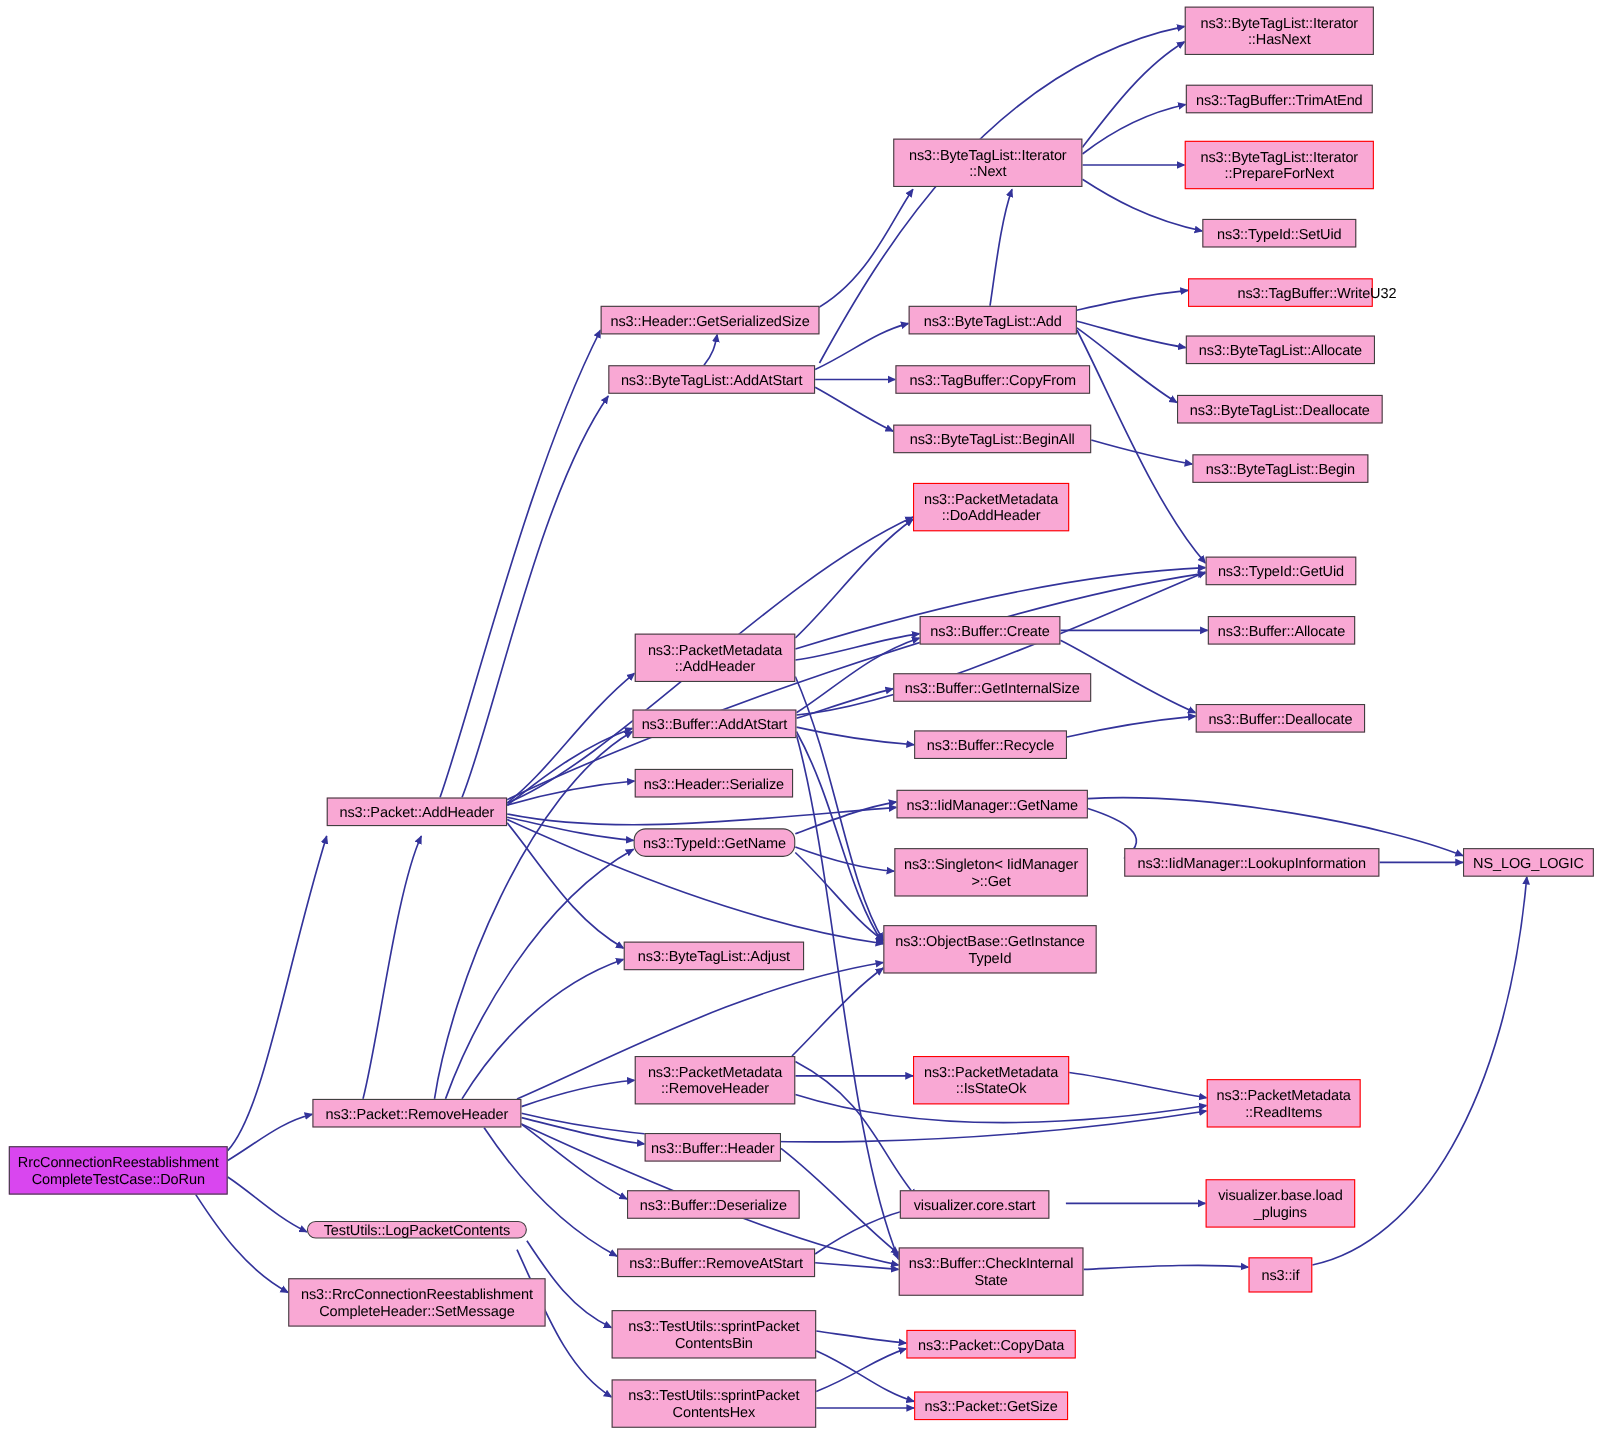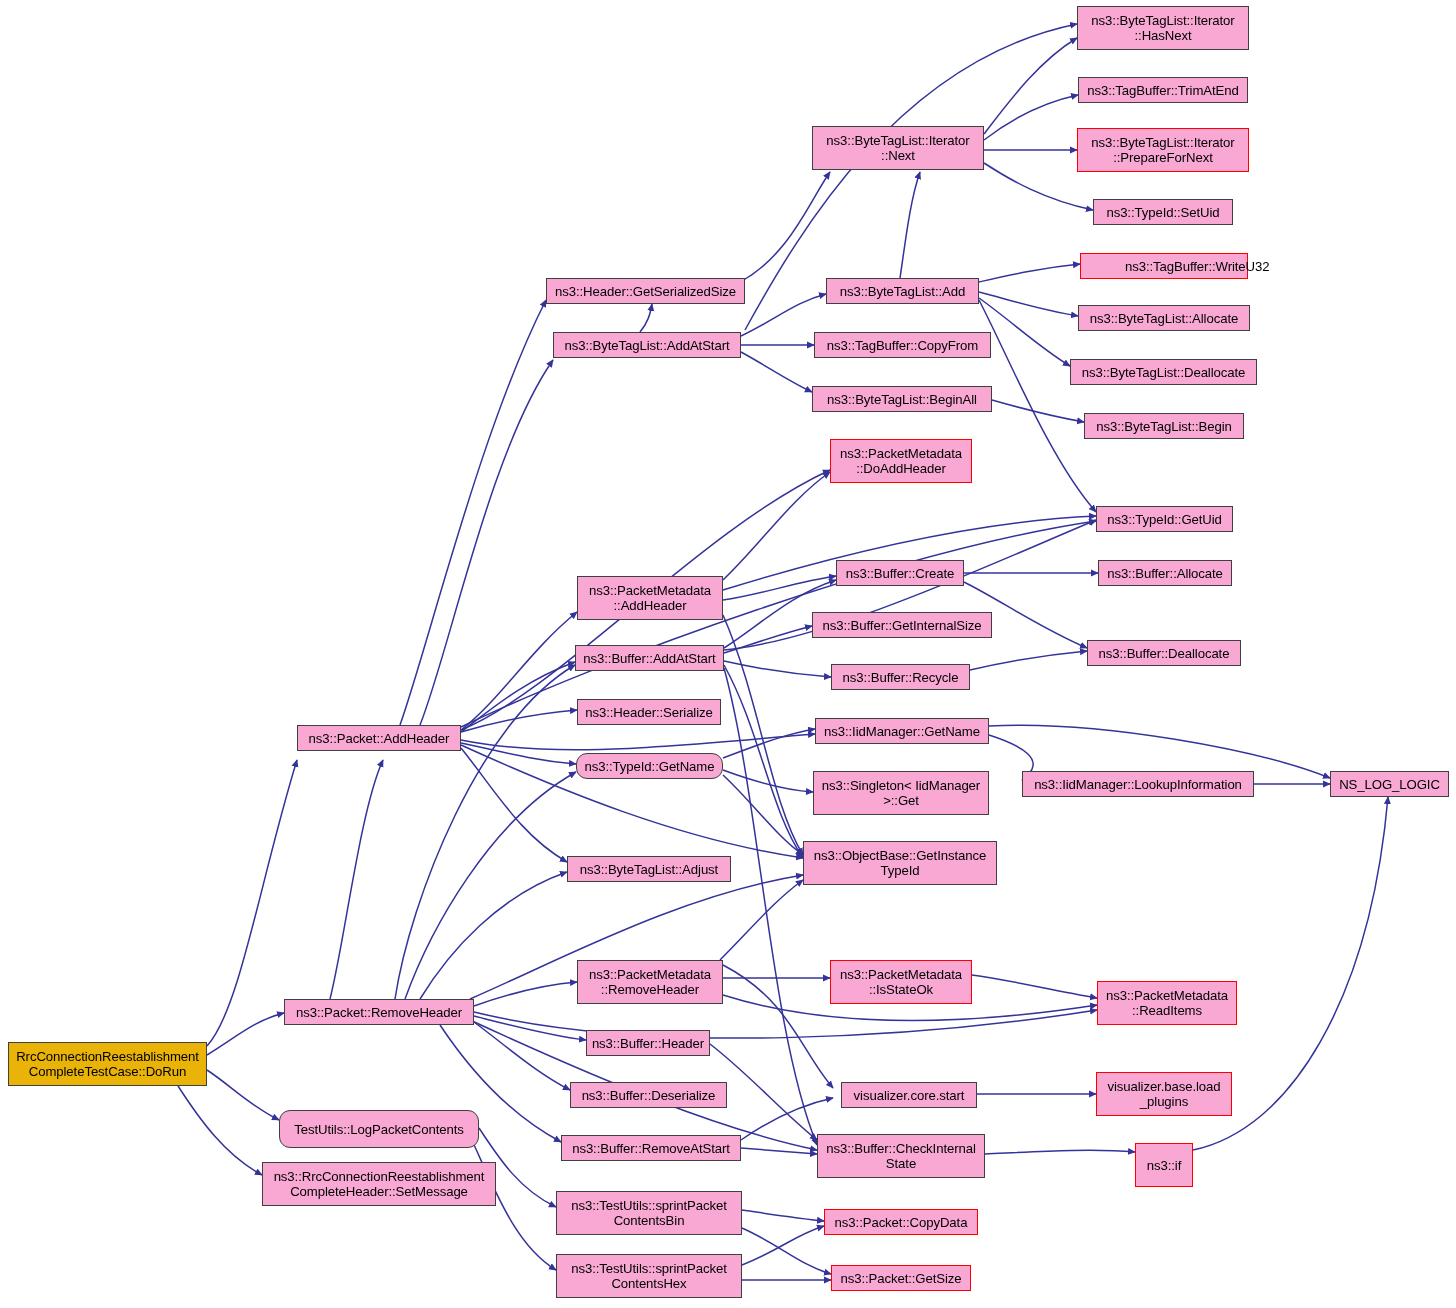--- a/index.html
+++ b/index.html
@@ -37,21 +37,21 @@
     color: #000000;
     letter-spacing: -0.1px;
     white-space: pre-line;
     padding: 0 3px;
     z-index: 5;
   }
   .node.red {
     border-color: #ff0000;
   }
   .node.current {
-    background: #eab308;
+    background: #d946ef;
     border-color: #404040;
   }
   .node span {
     display: block;
     width: 100%;
   }
 </style>
 </head>
 <body>
 
@@ -141,21 +141,21 @@
         <path d="M 742,1228 C 780,1245 800,1265 831,1274" fill="none" stroke="#33339a" stroke-width="1.5" marker-end="url(#arrow)"></path>
         <path d="M 742,1265 C 780,1250 795,1235 824,1226" fill="none" stroke="#33339a" stroke-width="1.5" marker-end="url(#arrow)"></path>
         <path d="M 742,1280 C 770,1280 800,1280 831,1280" fill="none" stroke="#33339a" stroke-width="1.5" marker-end="url(#arrow)"></path>
       </g>
   </svg>
   <div id="nodes">
       <div class="node current" style="left: 8px; top: 1042px; width: 199px; height: 44px;"><span>RrcConnectionReestablishment
 CompleteTestCase::DoRun</span></div>
       <div class="node" style="left: 297px; top: 725px; width: 164px; height: 26px;"><span>ns3::Packet::AddHeader</span></div>
       <div class="node" style="left: 284px; top: 999px; width: 190px; height: 26px;"><span>ns3::Packet::RemoveHeader</span></div>
-      <div class="node" style="left: 279px; top: 1110px; width: 200px; height: 38px; border-radius: 11px;"><span>TestUtils::LogPacketContents</span></div>
+      <div class="node" style="left: 279px; top: 1110px; width: 200px; height: 16px; border-radius: 11px;"><span>TestUtils::LogPacketContents</span></div>
       <div class="node" style="left: 262px; top: 1162px; width: 234px; height: 44px;"><span>ns3::RrcConnectionReestablishment
 CompleteHeader::SetMessage</span></div>
       <div class="node" style="left: 546px; top: 278px; width: 199px; height: 26px;"><span>ns3::Header::GetSerializedSize</span></div>
       <div class="node" style="left: 553px; top: 332px; width: 188px; height: 26px;"><span>ns3::ByteTagList::AddAtStart</span></div>
       <div class="node" style="left: 812px; top: 126px; width: 172px; height: 44px;"><span>ns3::ByteTagList::Iterator
 ::Next</span></div>
       <div class="node" style="left: 1077px; top: 6px; width: 172px; height: 44px;"><span>ns3::ByteTagList::Iterator
 ::HasNext</span></div>
       <div class="node" style="left: 1078px; top: 77px; width: 170px; height: 26px;"><span>ns3::TagBuffer::TrimAtEnd</span></div>
       <div class="node red" style="left: 1077px; top: 128px; width: 172px; height: 44px;"><span>ns3::ByteTagList::Iterator
@@ -190,27 +190,27 @@
 TypeId</span></div>
       <div class="node" style="left: 567px; top: 856px; width: 164px; height: 26px;"><span>ns3::ByteTagList::Adjust</span></div>
       <div class="node" style="left: 577px; top: 960px; width: 146px; height: 44px;"><span>ns3::PacketMetadata
 ::RemoveHeader</span></div>
       <div class="node red" style="left: 830px; top: 960px; width: 142px; height: 44px;"><span>ns3::PacketMetadata
 ::IsStateOk</span></div>
       <div class="node red" style="left: 1097px; top: 981px; width: 140px; height: 44px;"><span>ns3::PacketMetadata
 ::ReadItems</span></div>
       <div class="node" style="left: 586px; top: 1030px; width: 124px; height: 26px;"><span>ns3::Buffer::Header</span></div>
       <div class="node" style="left: 570px; top: 1082px; width: 157px; height: 26px;"><span>ns3::Buffer::Deserialize</span></div>
-      <div class="node" style="left: 841px; top: 1082px; width: 136px; height: 26px;"><span>visualizer.core.start</span></div>
+      <div class="node" style="left: 818px; top: 1082px; width: 136px; height: 26px;"><span>visualizer.core.start</span></div>
       <div class="node red" style="left: 1096px; top: 1072px; width: 136px; height: 44px;"><span>visualizer.base.load
 _plugins</span></div>
       <div class="node" style="left: 561px; top: 1135px; width: 180px; height: 26px;"><span>ns3::Buffer::RemoveAtStart</span></div>
       <div class="node" style="left: 817px; top: 1134px; width: 168px; height: 44px;"><span>ns3::Buffer::CheckInternal
 State</span></div>
-      <div class="node red" style="left: 1135px; top: 1143px; width: 58px; height: 44px;"><span>ns3::if</span></div>
+      <div class="node red" style="left: 1135px; top: 1143px; width: 58px; height: 32px;"><span>ns3::if</span></div>
       <div class="node" style="left: 556px; top: 1191px; width: 186px; height: 44px;"><span>ns3::TestUtils::sprintPacket
 ContentsBin</span></div>
       <div class="node red" style="left: 824px; top: 1209px; width: 154px; height: 26px;"><span>ns3::Packet::CopyData</span></div>
       <div class="node" style="left: 556px; top: 1254px; width: 186px; height: 44px;"><span>ns3::TestUtils::sprintPacket
 ContentsHex</span></div>
       <div class="node red" style="left: 831px; top: 1265px; width: 140px; height: 26px;"><span>ns3::Packet::GetSize</span></div>
     </div>
 </div>
 
 </body></html>

